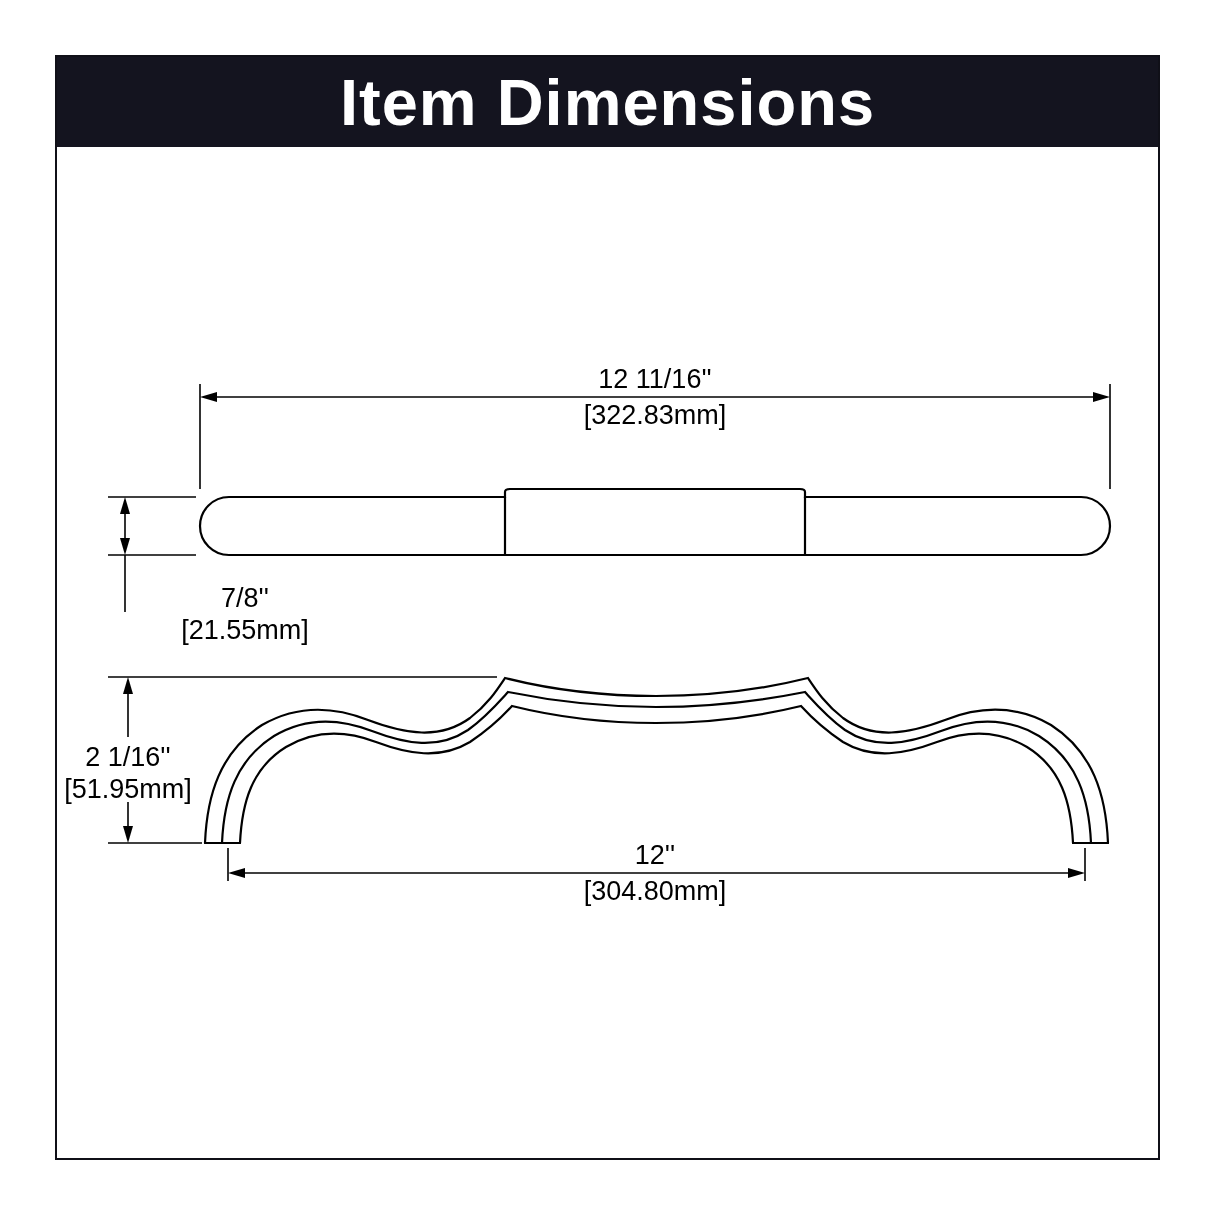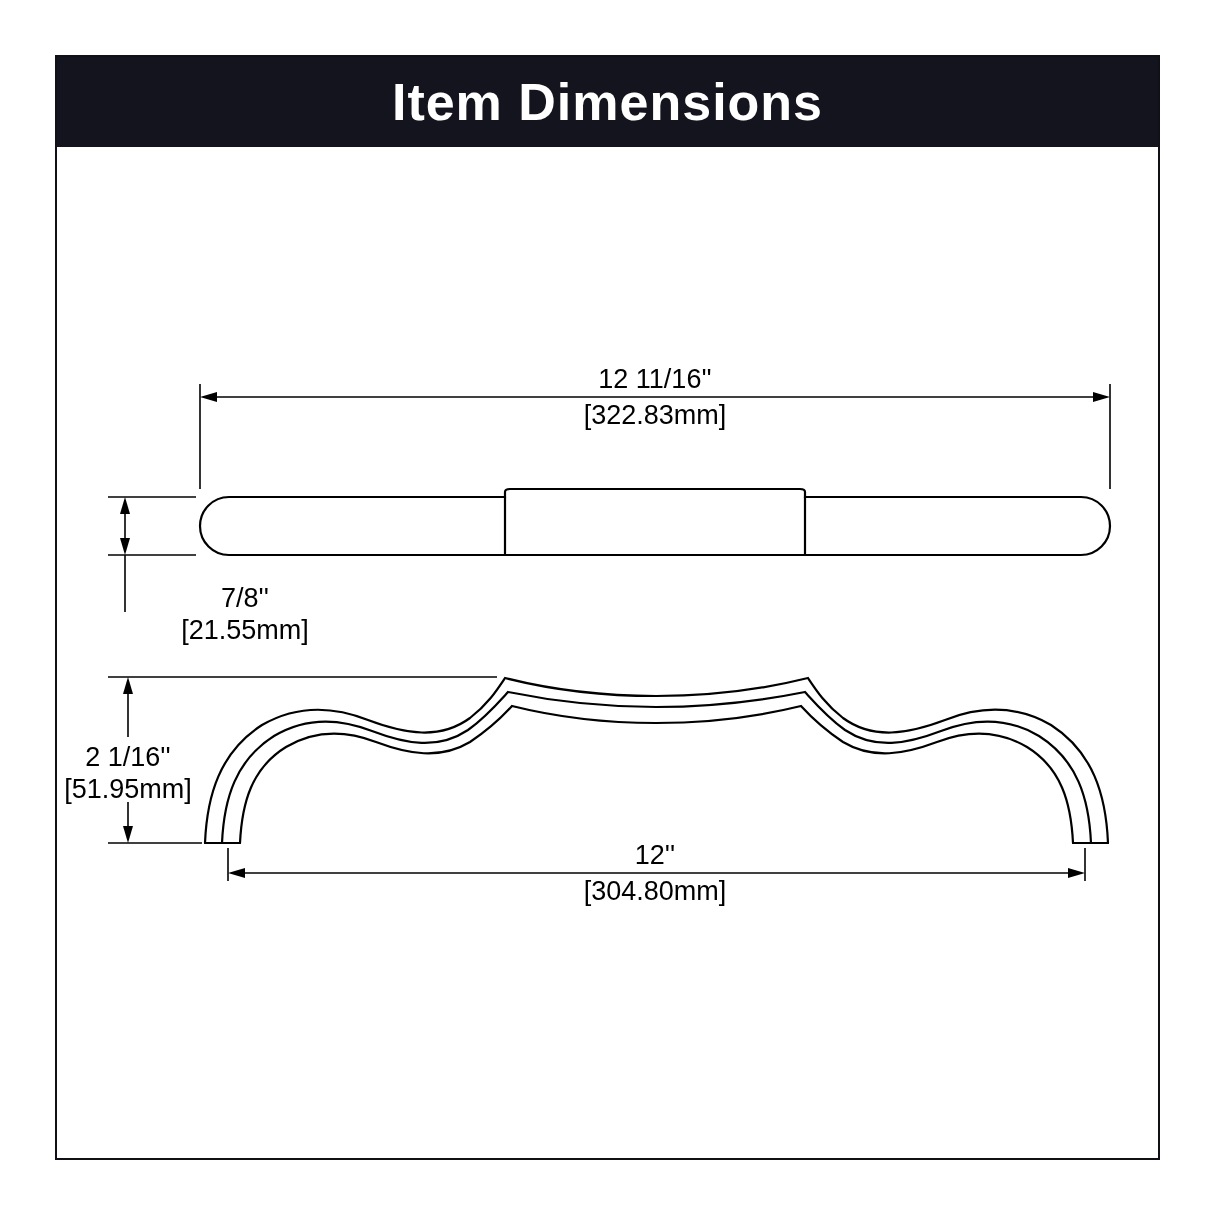--- a/index.html
+++ b/index.html
@@ -21,21 +21,21 @@
     position: absolute;
     left: 0; top: 0;
     width: 100%; height: 90px;
     background: #14141f;
     display: flex;
     align-items: center;
     justify-content: center;
   }
   .header span {
     color: #ffffff;
-    font-size: 52px;
+    font-size: 65px;
     font-weight: 700;
     letter-spacing: 1px;
   }
   svg.drawing {
     position: absolute;
     left: 0; top: 0;
     width: 1214px; height: 1214px;
   }
   .outline { fill: none; stroke: #000000; stroke-width: 2.2; stroke-linecap: round; }
   .dimline { fill: none; stroke: #000000; stroke-width: 1.6; }

